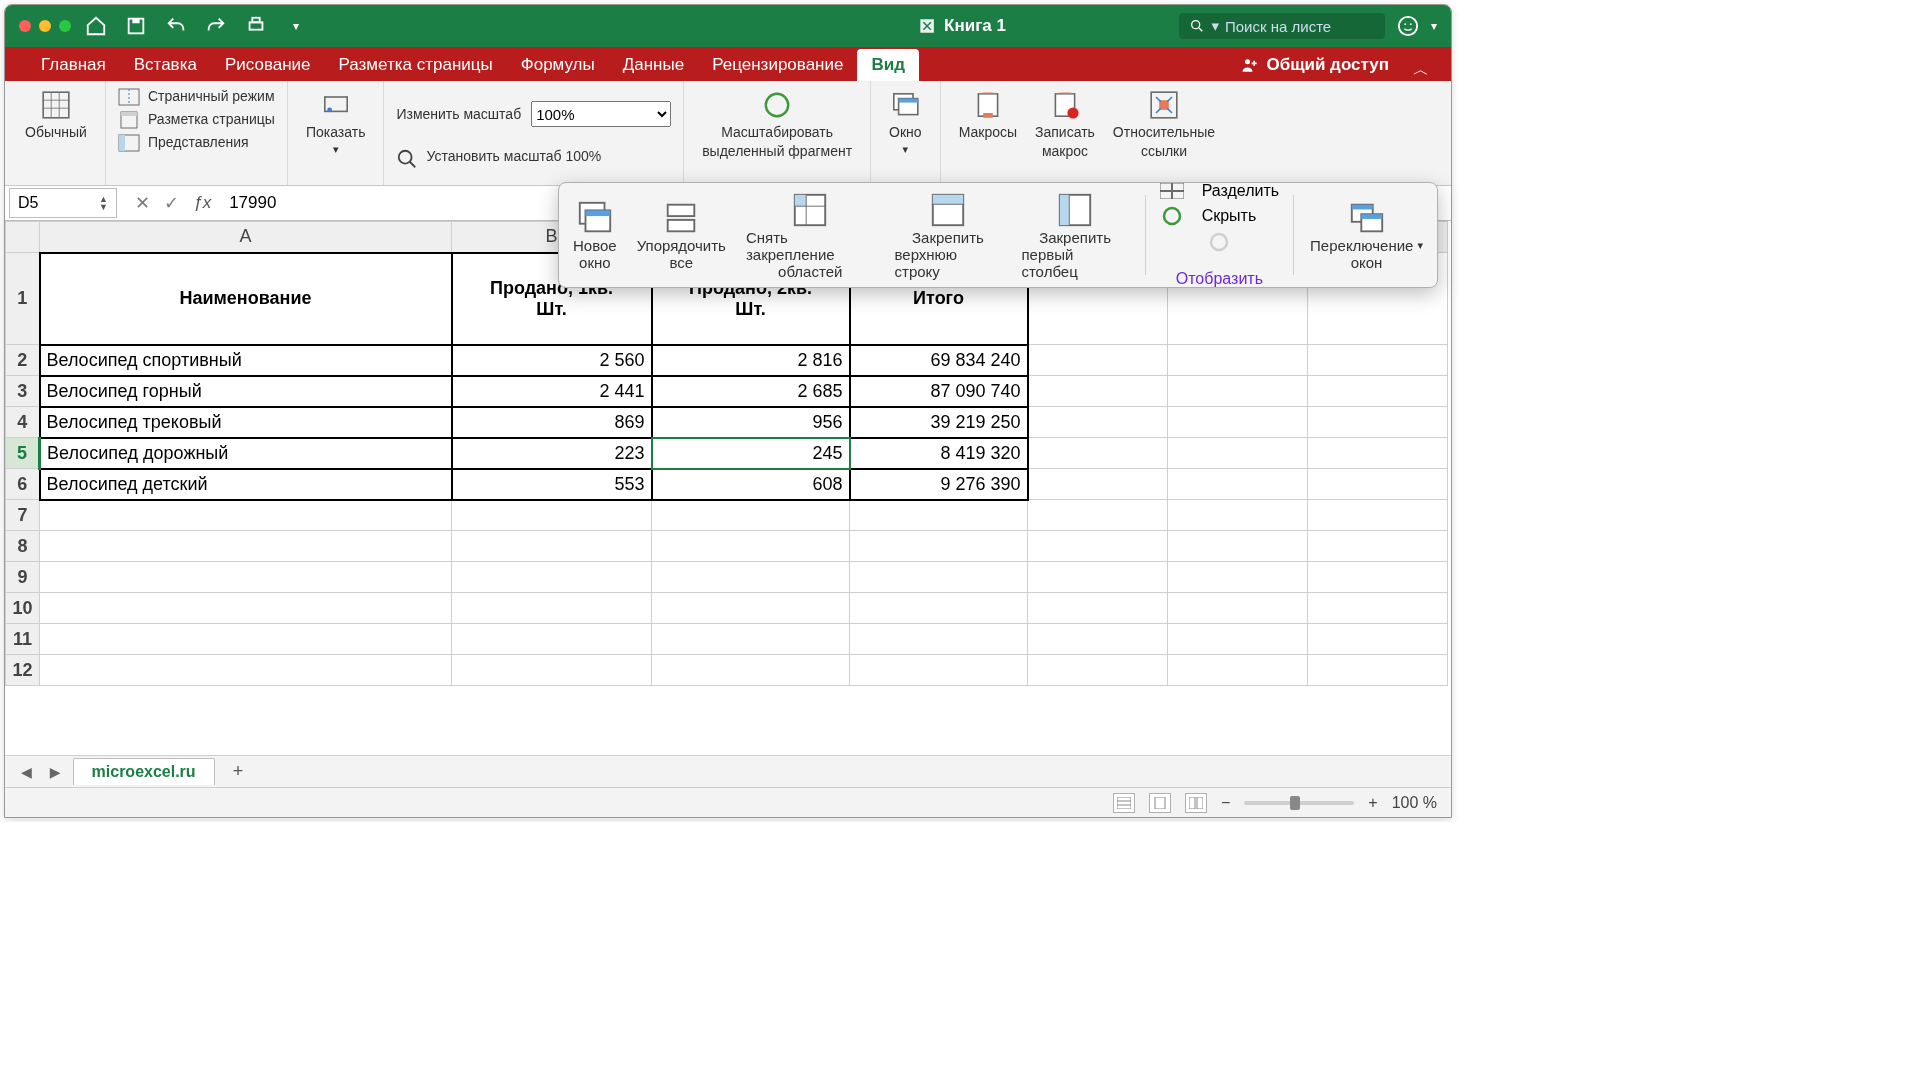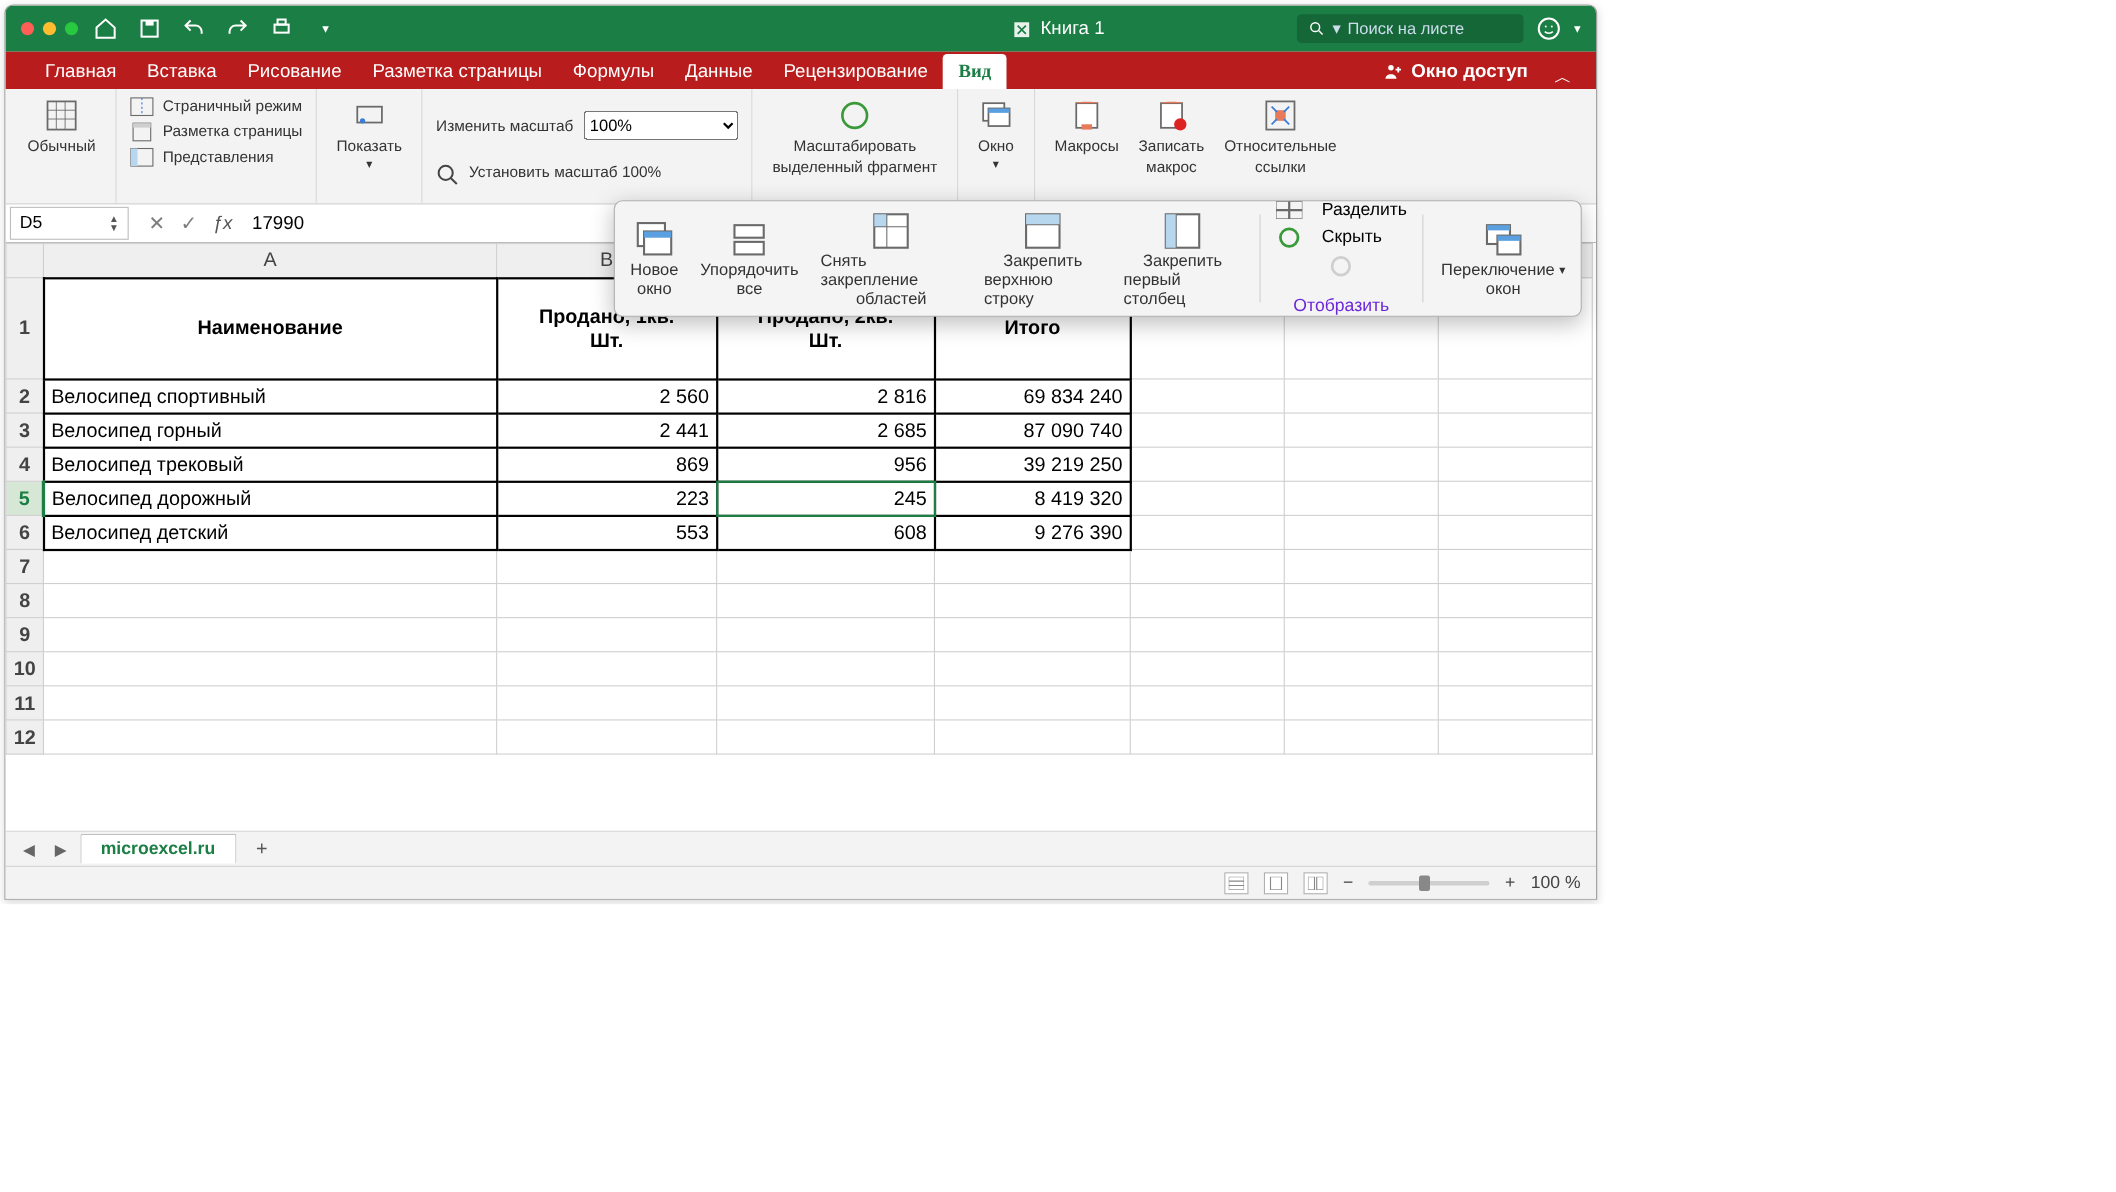--- a/index.html
+++ b/index.html
@@ -4,28 +4,28 @@
 <style>
 * { margin:0; padding:0; box-sizing:border-box; font-family:-apple-system,BlinkMacSystemFont,"Segoe UI",Arial,sans-serif; }
 body { background:#fff; overflow:hidden; }
 .app { width:1448px; height:814px; display:flex; flex-direction:column; border:1px solid #999; border-radius:8px 8px 0 0; overflow:hidden; margin:4px; box-shadow:0 2px 8px rgba(0,0,0,0.15); }
 .titlebar { background:linear-gradient(#1b7e44,#1b7e44); height:42px; display:flex; align-items:center; padding:0 14px; color:#fff; }
 .traffic { display:flex; gap:8px; margin-right:14px; }
 .dot { width:12px; height:12px; border-radius:50%; }
 .dot.r{background:#ff5f57;} .dot.y{background:#febc2e;} .dot.g{background:#28c840;}
 .tb-btns { display:flex; gap:18px; align-items:center; }
 .tb-ico { width:22px; height:22px; display:flex; align-items:center; justify-content:center; fill:#fff; }
-.title-center { position:absolute; left:50%; transform:translateX(-50%); display:flex; align-items:flex-end; gap:8px; font-size:17px; font-weight:400; }
+.title-center { position:absolute; left:50%; transform:translateX(-50%); display:flex; align-items:center; gap:8px; font-size:17px; font-weight:700; }
 .tb-right { margin-left:auto; display:flex; align-items:center; gap:12px; }
 .search-box { display:flex; align-items:center; gap:6px; background:rgba(0,0,0,0.18); padding:4px 10px; border-radius:4px; font-size:15px; }
 .search-box input { background:transparent; border:none; color:#fff; outline:none; width:150px; font-size:15px; }
 .search-box input::placeholder { color:#cde; }
 .ribbon-tabs { background:#b91c1c; display:flex; align-items:flex-end; padding:0 22px; height:34px; }
 .rtab { padding:6px 14px; color:#fff; font-size:17px; cursor:pointer; border-radius:4px 4px 0 0;}
-.rtab.active { background:#fff; color:#1b7e44; font-weight:600;font-family:Liberation Serif, serif;}
+.rtab.active { background:#fff; color:#1b7e44; font-weight:600;}
 .rshare { margin-left:auto; color:#fff; display:flex; align-items:center; gap:6px; font-size:17px; font-weight:600; padding:6px 12px;}
 .chev { margin-left:12px; color:#fff; font-size:16px;}
 .ribbon { background:#f3f3f3; border-bottom:1px solid #c7c7c7; height:105px; display:flex; align-items:stretch; padding:0 2px; }
 .rgroup { display:flex; flex-direction:column; align-items:center; justify-content:flex-start; padding:6px 12px 4px; border-right:1px solid #d9d9d9; }
 .rgcol { display:flex; flex-direction:column; gap:3px; font-size:14px; color:#333; align-items:flex-start;}
 .rgrow { display:flex; align-items:flex-start; gap:8px; padding:1px 0;}
 .rbtn { display:flex; flex-direction:column; align-items:center; gap:3px; font-size:14px; color:#333; padding:2px 6px; cursor:pointer;}
 .rbtn svg{width:32px;height:32px;}
 .big-ico{width:40px;height:40px;}
 .zoom-in { display:flex; align-items:center; gap:10px; margin:4px 0;}
@@ -138,21 +138,21 @@
     <div class="rtab">Формулы</div>
     <div class="rtab">Данные</div>
     <div class="rtab">Рецензирование</div>
     <div class="rtab active">Вид</div>
     <div class="rshare">
       <svg width="20" height="20" viewBox="0 0 24 24" fill="#fff">
           <circle cx="9" cy="8" r="3"></circle>
           <path d="M3 20c0-3 2.5-5 6-5s6 2 6 5" fill="#fff"></path>
           <path d="M17 7v6M14 10h6" stroke="#fff" stroke-width="2"></path>
         </svg>
-      <span>Окно доступ</span>
+      <span>Общий доступ</span>
     </div>
     <span class="chev">︿</span>
   </div>
 
   <div class="ribbon">
     <div class="rgroup">
       <div class="rbtn">
         <svg class="big-ico" viewBox="0 0 40 40">
             <rect x="4" y="4" width="32" height="32" fill="none" stroke="#6a6a6a" stroke-width="2"></rect>
             <line x1="4" y1="14" x2="36" y2="14" stroke="#6a6a6a"></line>

